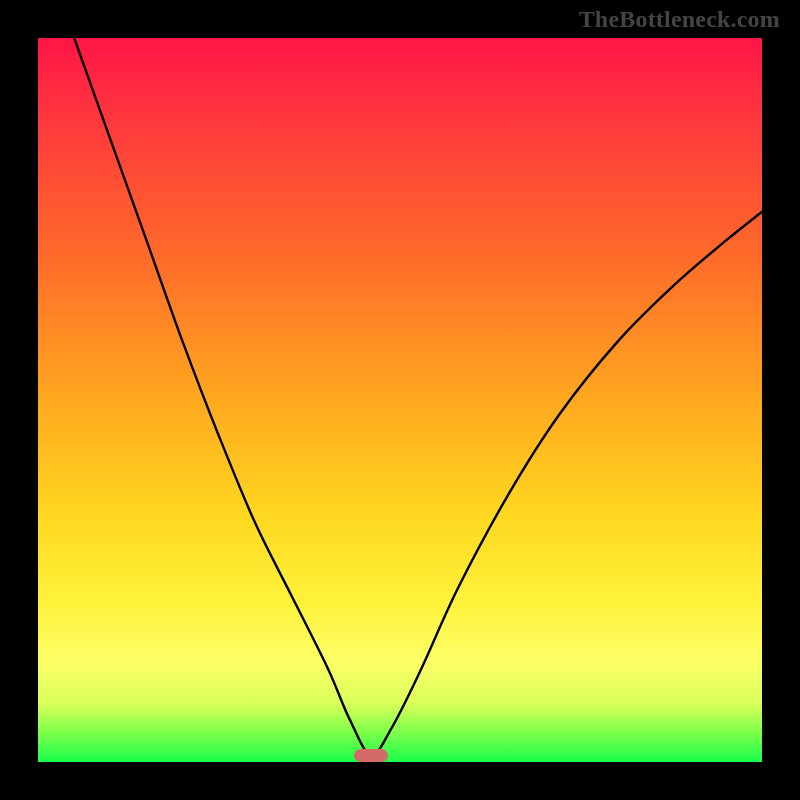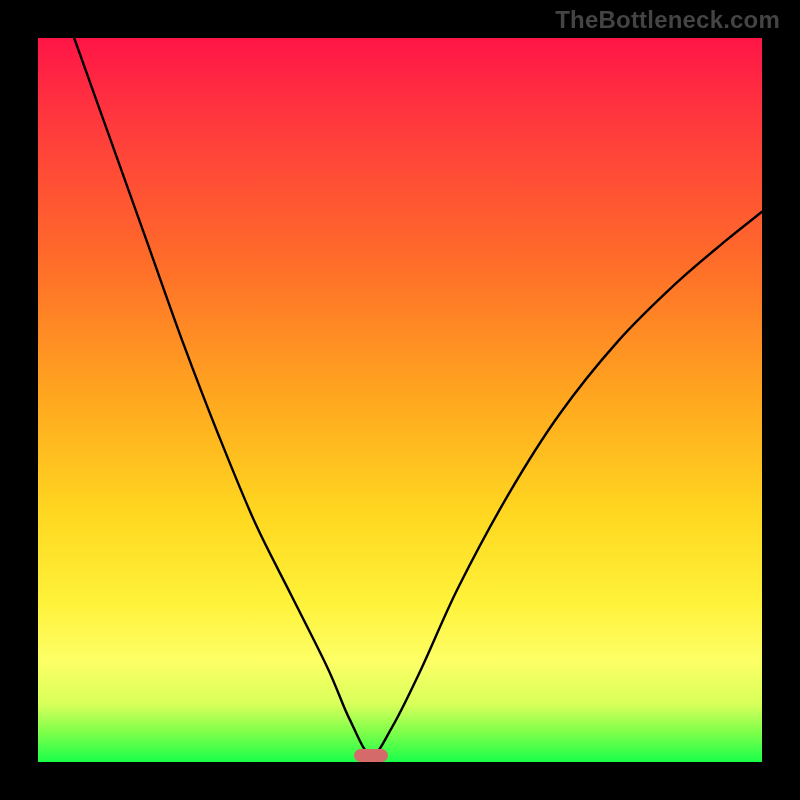--- a/index.html
+++ b/index.html
@@ -9,20 +9,21 @@
     height: 800px;
     overflow: hidden;
     background: #000;
     font-family: Arial, Helvetica, sans-serif;
   }
   .frame {
     position: relative;
     width: 800px;
     height: 800px;
     background: #000;
+    font-family: Liberation Serif, serif;
   }
   .watermark {
     position: absolute;
     top: 6px;
     right: 20px;
     color: #444;
     font-size: 24px;
     font-weight: 600;
     letter-spacing: 0.2px;
     user-select: none;

